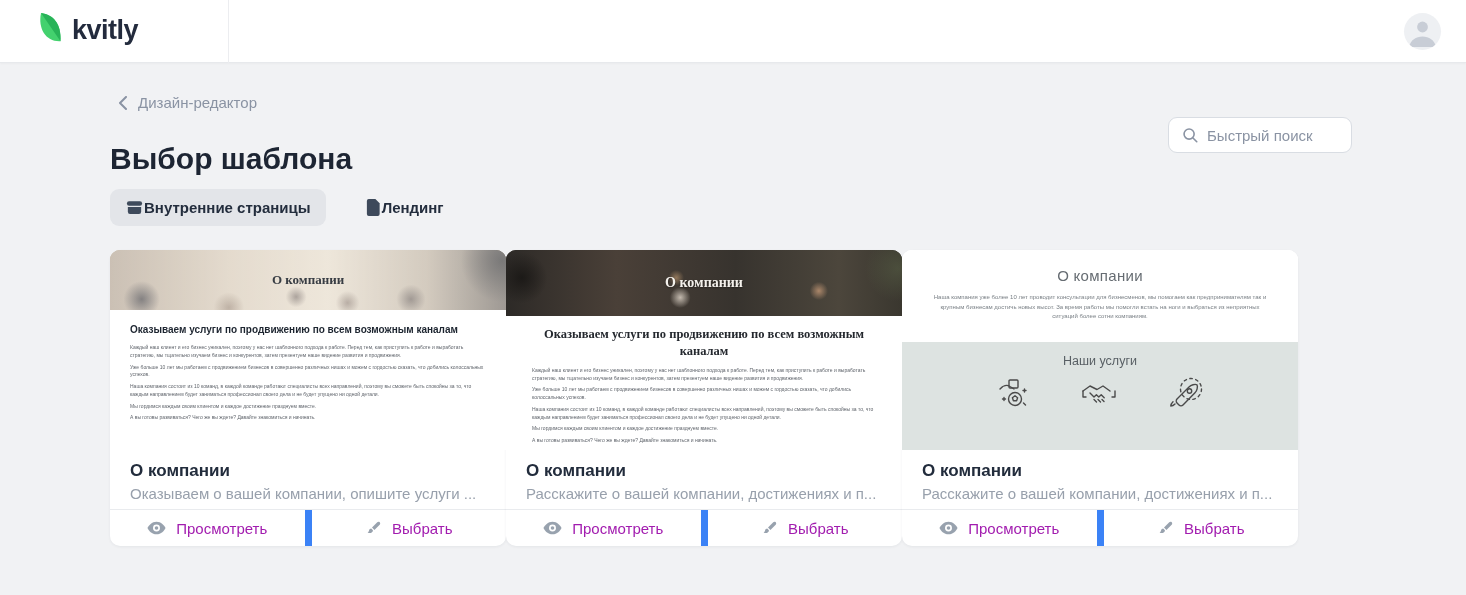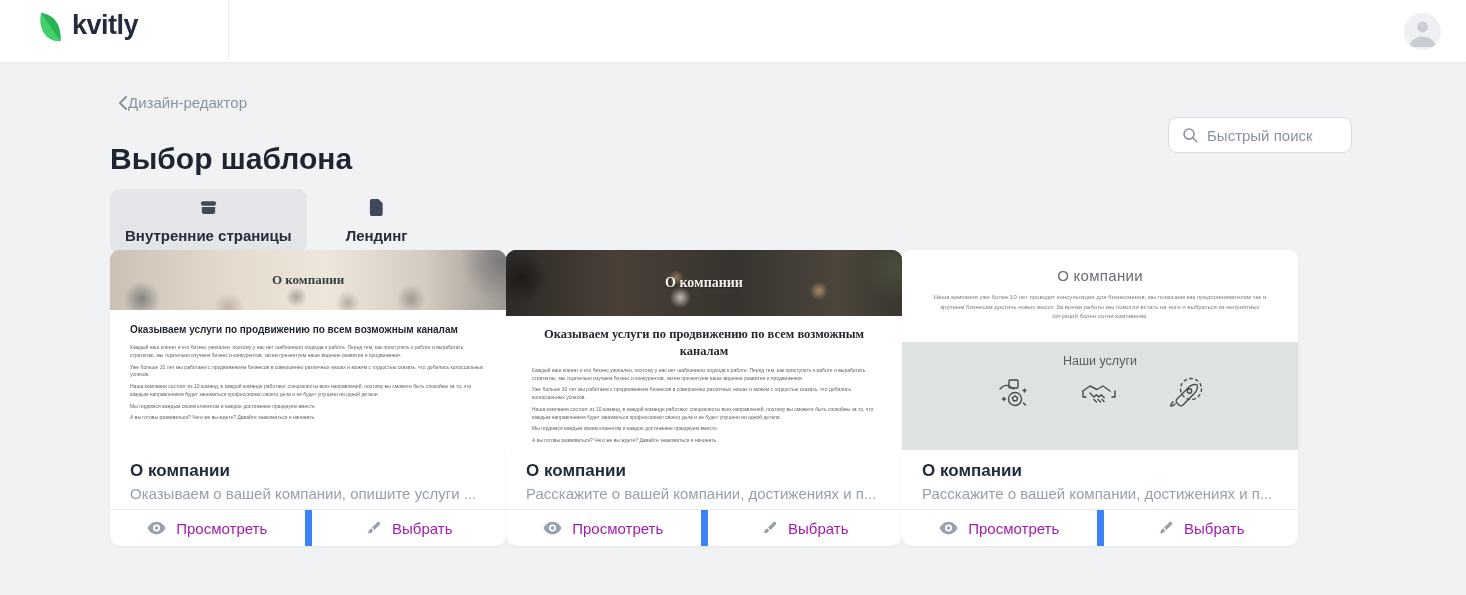--- a/index.html
+++ b/index.html
@@ -12,53 +12,53 @@
     color: #222c3c;
   }
 
   
   .header {
     position: absolute; top:0; left:0; width:1466px; height:63px;
     background:#ffffff; border-bottom:1px solid #e7e9ec;
     box-shadow: 0 1px 2px rgba(0,0,0,.03);
     z-index: 5;
   }
-  .logo { position:absolute; left:34px; top:10px; display:flex; align-items:flex-start; gap:8px; cursor:pointer; }
+  .logo { position:absolute; left:34px; top:10px; display:flex; align-items:flex-end; gap:8px; cursor:pointer; }
   .logo-word { font-size:27px; font-weight:800; letter-spacing:-0.5px; color:#232b3d; }
   .header-divider { position:absolute; left:228px; top:0; width:1px; height:63px; background:#ecedf0; }
   .avatar {
     position:absolute; right:25px; top:13px; width:37px; height:37px; border-radius:50%;
     background:#eef0f3; overflow:hidden; cursor:pointer;
   }
 
   
   .breadcrumb {
-    position:absolute; left:118px; top:94px; display:flex; align-items:center; 
+    position:absolute; left:118px; top:94px; display:flex; align-items:center; gap:10px;
     color:#8a93a3; font-size:15px; cursor:pointer;
   }
   .page-title {
     position:absolute; left:110px; top:114px;
     font-size:30px; font-weight:800; color:#1d2533;margin-top:28px;
   }
   .search-box {
     position:absolute; top:117px; right:114px; width:184px; height:36px;
     background:#fff; border:1px solid #d9dde3; border-radius:9px;
     display:flex; align-items:center; gap:8px; padding:0 12px;
   }
   .search-box input {
     border:none; outline:none; width:100%; font-size:15px; color:#0f172a;
     font-family:"Liberation Sans", sans-serif; background:transparent;
   }
   .search-box input::placeholder { color:#8a93a3; }
 
   
   .tabs { position:absolute; left:110px; top:189px; display:flex; align-items:center; gap:24px; }
   .tab {
-    display:flex; align-items:center; gap:10px; font-size:15px; font-weight:600;
-    color:#232d3d; padding:9px 15px; border-radius:9px; cursor:pointer; white-space:nowrap;flex-direction:column;
+    display:flex; align-items:center; font-size:15px; font-weight:600;
+    color:#232d3d; padding:9px 15px; border-radius:9px; cursor:pointer; white-space:nowrap;
   }
   .tab.active { background:#e3e5e9; }
 
   
   .cards { position:absolute; left:110px; top:250px; display:flex; }
   .card {
     width:396px; height:296px; background:#fff; border-radius:10px;
     box-shadow:0 1px 3px rgba(20,30,50,.06); overflow:hidden;
     display:flex; flex-direction:column;
   }

